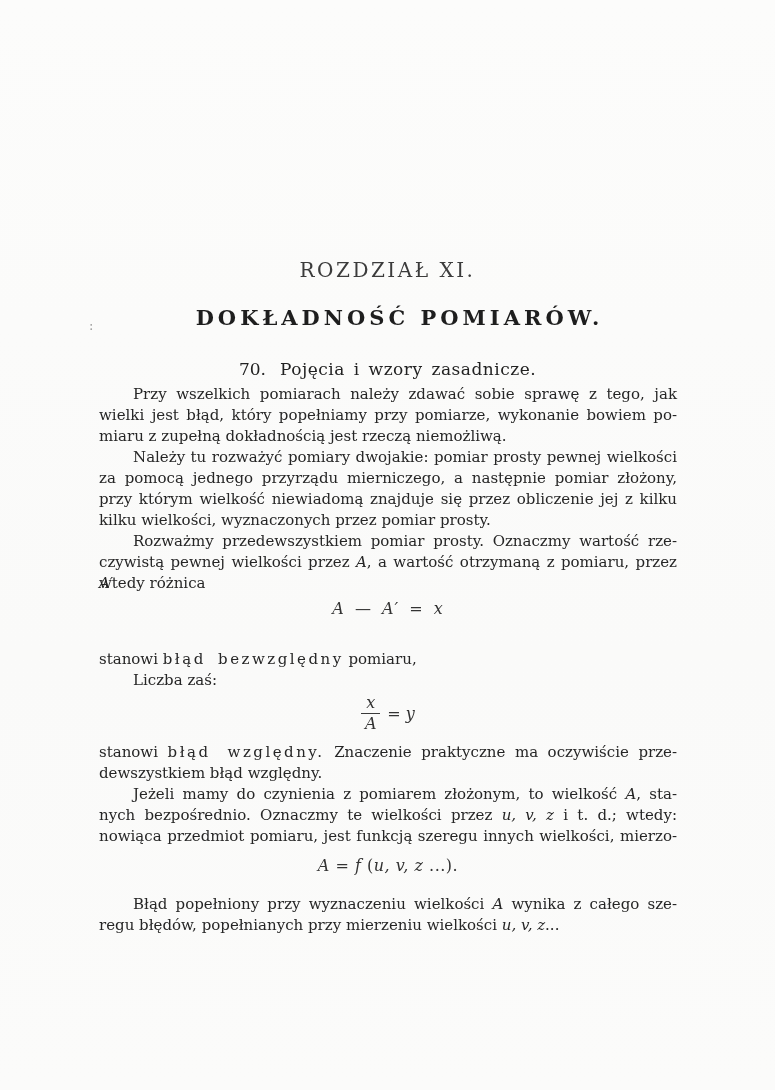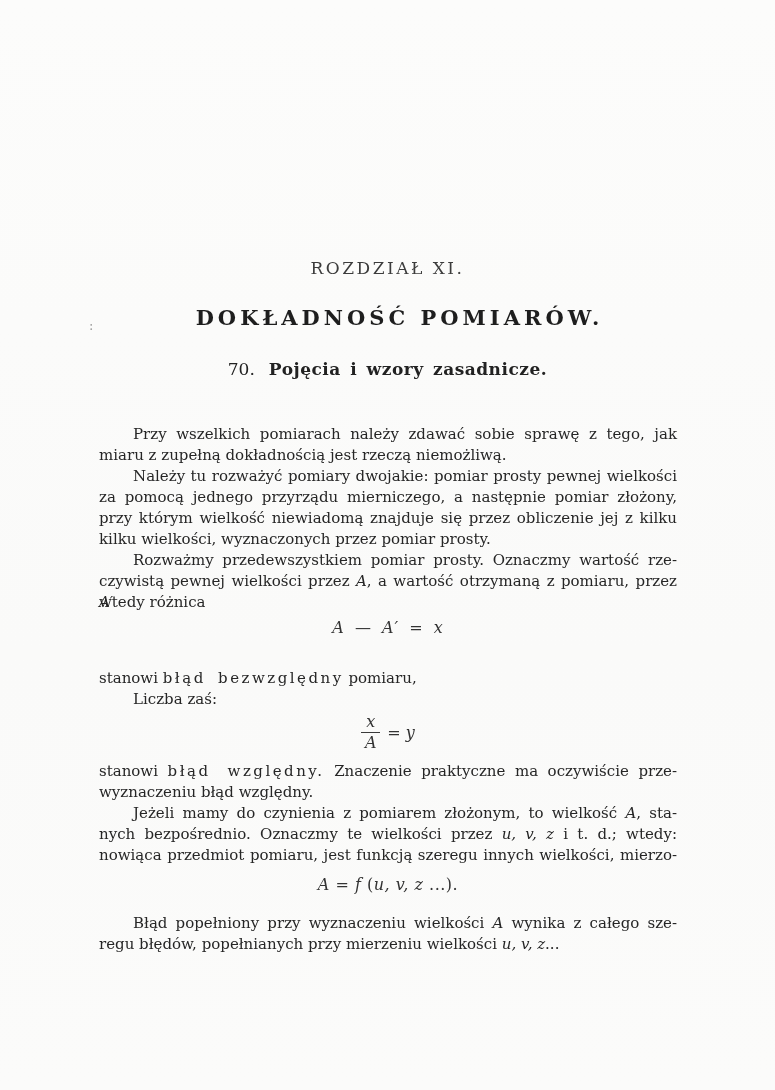--- a/index.html
+++ b/index.html
@@ -17,21 +17,21 @@
     width: 775px;
     height: 1090px;
     background: linear-gradient(180deg, #fcfcfb 0%, #fafaf9 60%, #fbfbfa 100%);
     overflow: hidden;
   }
   .chapter-heading {
     position: absolute;
     top: 258px; left: 0;
     width: 775px;
     text-align: center;
-    font-size: 17px;
+    font-size: 20px;
     letter-spacing: 2.5px;
     color: #3c3c3c;
   }
   .main-title {
     position: absolute;
     top: 305px; left: 12px;
     width: 775px;
     text-align: center;
     font-size: 21px;
     font-weight: bold;
@@ -40,30 +40,30 @@
   }
   .section-heading {
     position: absolute;
     top: 359px; left: 0;
     width: 775px;
     text-align: center;
     font-size: 17px;
     color: #222;
   }
   .sec-num { font-weight: normal; margin-right: 14px; text-align: right; }
-  .sec-title { font-weight: bold; letter-spacing: 0.5px; word-spacing: 3px; }
+  .sec-title { font-weight: normal; letter-spacing: 0.5px; word-spacing: 3px; }
   .margin-mark {
     position: absolute;
     left: 89px; top: 318px;
     font-size: 13px;
     color: #9a9a9a;
   }
   .text-blocks {
     position: absolute;
-    left: 99px; top: 424px;
+    left: 99px; top: 384px;
     width: 578px;
     font-size: 15px;
     line-height: 21px;
   }
   .line { height: 21px; }
   .line.just { text-align: justify; text-align-last: justify; }
   .line.ind { text-indent: 34px; }
   .it { font-style: italic; }
   .sperr { letter-spacing: 2.5px; word-spacing: 5px; }
   .formula {
@@ -90,20 +90,21 @@
 <div class="page" data-name="scanned-book-page">
   <div class="margin-mark" data-name="scan-noise-mark">:</div>
   <div class="chapter-heading" data-name="chapter-heading">ROZDZIAŁ XI.</div>
   <div class="main-title" data-name="page-title">DOKŁADNOŚĆ POMIARÓW.</div>
   <div class="section-heading" data-name="section-heading">
     <span class="sec-num" data-name="section-number">70.</span><span class="sec-title" data-name="section-title">Pojęcia i wzory zasadnicze.</span>
   </div>
   <div class="text-blocks" data-name="text-blocks">
       <div data-name="paragraph-intro" class="para">
         <div class="line just ind" data-name="text-line"><span data-name="text-segment">Przy wszelkich pomiarach należy zdawać sobie sprawę z tego, jak</span></div>
+        <div class="line just" data-name="text-line"><span data-name="text-segment">wielki jest błąd, który popełniamy przy pomiarze, wykonanie bowiem po-</span></div>
         <div class="line" data-name="text-line"><span data-name="text-segment">miaru z zupełną dokładnością jest rzeczą niemożliwą.</span></div>
       </div>
       <div data-name="paragraph-two-kinds" class="para">
         <div class="line just ind" data-name="text-line"><span data-name="text-segment">Należy tu rozważyć pomiary dwojakie: pomiar prosty pewnej wielkości</span></div>
         <div class="line just" data-name="text-line"><span data-name="text-segment">za pomocą jednego przyrządu mierniczego, a następnie pomiar złożony,</span></div>
         <div class="line just" data-name="text-line"><span data-name="text-segment">przy którym wielkość niewiadomą znajduje się przez obliczenie jej z kilku</span></div>
         <div class="line" data-name="text-line"><span data-name="text-segment">kilku wielkości, wyznaczonych przez pomiar prosty.</span></div>
       </div>
       <div data-name="paragraph-simple-measurement" class="para">
         <div class="line just ind" data-name="text-line"><span data-name="text-segment">Rozważmy przedewszystkiem pomiar prosty. Oznaczmy wartość rze-</span></div>
@@ -111,21 +112,21 @@
         <div class="line" data-name="text-line"><span data-name="text-segment">wtedy różnica</span></div>
       </div>
       <div data-name="formula-absolute-error" class="formula"><span class="it" data-name="text-segment">A</span><span data-name="text-segment"> — </span><span class="it" data-name="text-segment">A′</span><span data-name="text-segment"> = </span><span class="it" data-name="text-segment">x</span></div>
       <div data-name="paragraph-absolute-error-label" class="para">
         <div class="line" data-name="text-line"><span data-name="text-segment">stanowi </span><span class="sperr" data-name="text-segment">błąd bezwzględny</span><span data-name="text-segment"> pomiaru,</span></div>
         <div class="line ind" data-name="text-line"><span data-name="text-segment">Liczba zaś:</span></div>
       </div>
       <div data-name="formula-relative-error" class="formula"><span class="frac" data-name="fraction"><span class="num it" data-name="fraction-numerator">x</span><span class="den it" data-name="fraction-denominator">A</span></span><span class="rhs" data-name="formula-rhs"><span data-name="text-segment">= </span><span class="it" data-name="text-segment">y</span></span></div>
       <div data-name="paragraph-relative-error" class="para">
         <div class="line just" data-name="text-line"><span data-name="text-segment">stanowi </span><span class="sperr" data-name="text-segment">błąd względny.</span><span data-name="text-segment"> Znaczenie praktyczne ma oczywiście prze-</span></div>
-        <div class="line" data-name="text-line"><span data-name="text-segment">wyznaczeniu błąd względny.</span></div>
+        <div class="line" data-name="text-line"><span data-name="text-segment">dewszystkiem błąd względny.</span></div>
       </div>
       <div data-name="paragraph-compound-measurement" class="para">
         <div class="line just ind" data-name="text-line"><span data-name="text-segment">Jeżeli mamy do czynienia z pomiarem złożonym, to wielkość </span><span class="it" data-name="text-segment">A</span><span data-name="text-segment">, sta-</span></div>
         <div class="line just" data-name="text-line"><span data-name="text-segment">nych bezpośrednio. Oznaczmy te wielkości przez </span><span class="it" data-name="text-segment">u, v, z</span><span data-name="text-segment"> i t. d.; wtedy:</span></div>
         <div class="line just" data-name="text-line"><span data-name="text-segment">nowiąca przedmiot pomiaru, jest funkcją szeregu innych wielkości, mierzo-</span></div>
       </div>
       <div data-name="formula-function" class="formula"><span class="it" data-name="text-segment">A</span><span data-name="text-segment"> = </span><span class="it" data-name="text-segment">f</span><span data-name="text-segment"> (</span><span class="it" data-name="text-segment">u, v, z</span><span data-name="text-segment"> ...).</span></div>
       <div data-name="paragraph-error-sources" class="para">
         <div class="line just ind" data-name="text-line"><span data-name="text-segment">Błąd popełniony przy wyznaczeniu wielkości </span><span class="it" data-name="text-segment">A</span><span data-name="text-segment"> wynika z całego sze-</span></div>
         <div class="line" data-name="text-line"><span data-name="text-segment">regu błędów, popełnianych przy mierzeniu wielkości </span><span class="it" data-name="text-segment">u, v, z</span><span data-name="text-segment">...</span></div>

